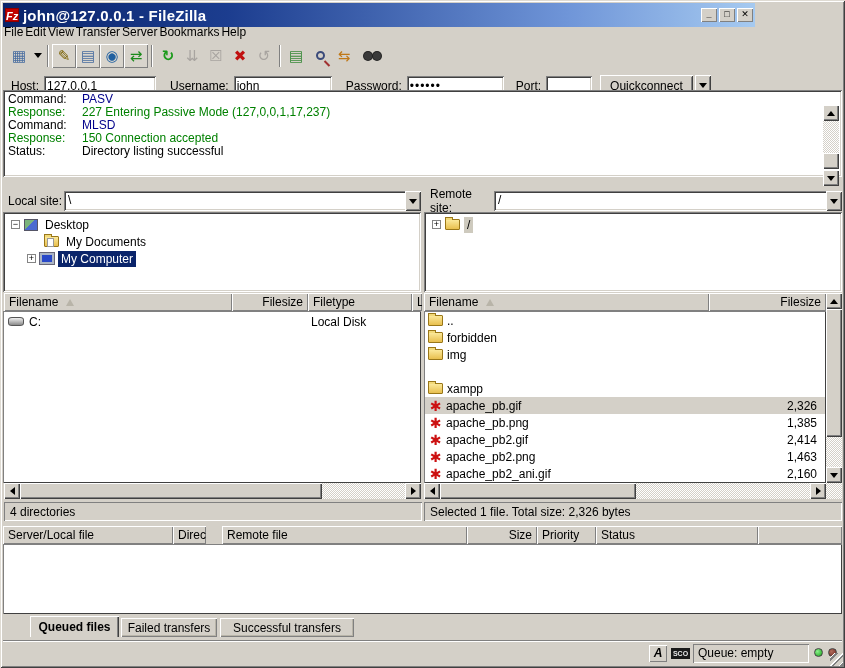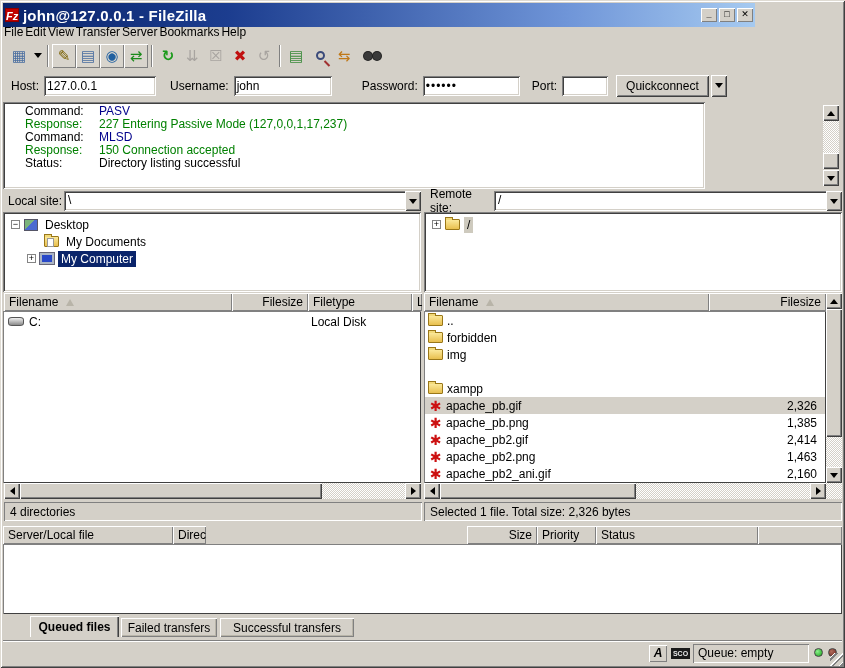--- a/index.html
+++ b/index.html
@@ -43,21 +43,21 @@
   .qlabel { margin:0 5px 0 8px; }
   .textbox { height:20px; line-height:16px; padding:2px 3px; font-size:12px; overflow:hidden; white-space:nowrap; }
   .qbtn { height:22px; padding:0 10px; display:flex; align-items:center; }
   .combo-arrow { width:16px; height:100%; display:flex; align-items:center; justify-content:center; }
   .tri-down { width:0; height:0; border-left:4px solid transparent; border-right:4px solid transparent; border-top:5px solid #000; }
   .tri-up { width:0; height:0; border-left:4px solid transparent; border-right:4px solid transparent; border-bottom:5px solid #000; }
   .tri-left { width:0; height:0; border-top:4px solid transparent; border-bottom:4px solid transparent; border-right:5px solid #000; }
   .tri-right { width:0; height:0; border-top:4px solid transparent; border-bottom:4px solid transparent; border-left:5px solid #000; }
 
   
-  #log { left:3px; top:102px; width:702px; height:87px; background:#fff; padding:3px 0 0 22px; overflow:hidden;
+  #log { left:3px; top:90px; width:839px; height:87px; background:#fff; padding:3px 0 0 5px; overflow:hidden;
          box-shadow: inset 1px 1px 0 #808080, inset -1px -1px 0 #fff, inset 2px 2px 0 #404040, inset -2px -2px 0 #d4d0c8; }
   .log-line { height:13px; line-height:13px; font-size:12px; white-space:nowrap; }
   .log-label { display:inline-block; width:74px; }
   .t-command .log-val { color:#00008b; }
   .t-response .log-label, .t-response .log-val { color:#008000; }
   .t-status .log-val { color:#000; }
 
   
   .sb-btn { width:16px; height:16px; display:flex; align-items:center; justify-content:center;
             background:#d4d0c8; box-shadow: inset 1px 1px 0 #fff, inset -1px -1px 0 #404040, inset -2px -2px 0 #808080; }
@@ -159,21 +159,21 @@
     <span class="tb-btn">
         <span class="binoculars"></span>
       </span>
   </div>
 
   <div id="quickbar" class="abs">
     <span class="qlabel">Host:</span>
     <span class="textbox sunken-field" style="width:112px">127.0.0.1</span>
     <span class="qlabel" style="margin-left:14px">Username:</span>
     <span class="textbox sunken-field" style="width:98px">john</span>
-    <span class="qlabel" style="margin-left:30px">Password:</span>
+    <span class="qlabel" style="margin-left:14px">Password:</span>
     <span class="textbox sunken-field" style="width:97px;letter-spacing:1px">••••••</span>
     <span class="qlabel" style="margin-left:12px">Port:</span>
     <span class="textbox sunken-field" style="width:46px"></span>
     <span class="qbtn raised" style="margin-left:8px">Quickconnect</span>
     <span class="raised" style="width:16px;height:22px;margin-left:2px;display:flex;align-items:center;justify-content:center">
         <span class="tri-down"></span>
       </span>
   </div>
 
   <div id="log" class="abs">
@@ -344,20 +344,23 @@
   </div>
   <span class="sb-track abs" style="left:826px;top:483px;width:16px;height:16px"></span>
 
   <div class="status-bar" style="left:424px;top:502px;width:418px">Selected 1 file. Total size: 2,326 bytes</div>
 
   <div class="hdr-cell" style="left:3px;top:526px;width:170px">
       <span>Server/Local file</span>
     </div>
   <div class="hdr-cell" style="left:173px;top:526px;width:33px">
       <span>Directi...</span>
+    </div>
+  <div class="hdr-cell" style="left:222px;top:526px;width:245px">
+      <span>Remote file</span>
     </div>
   <div class="hdr-cell hdr-right" style="left:467px;top:526px;width:70px">
       <span>Size</span>
     </div>
   <div class="hdr-cell" style="left:537px;top:526px;width:59px">
       <span>Priority</span>
     </div>
   <div class="hdr-cell" style="left:596px;top:526px;width:162px">
       <span>Status</span>
     </div>

